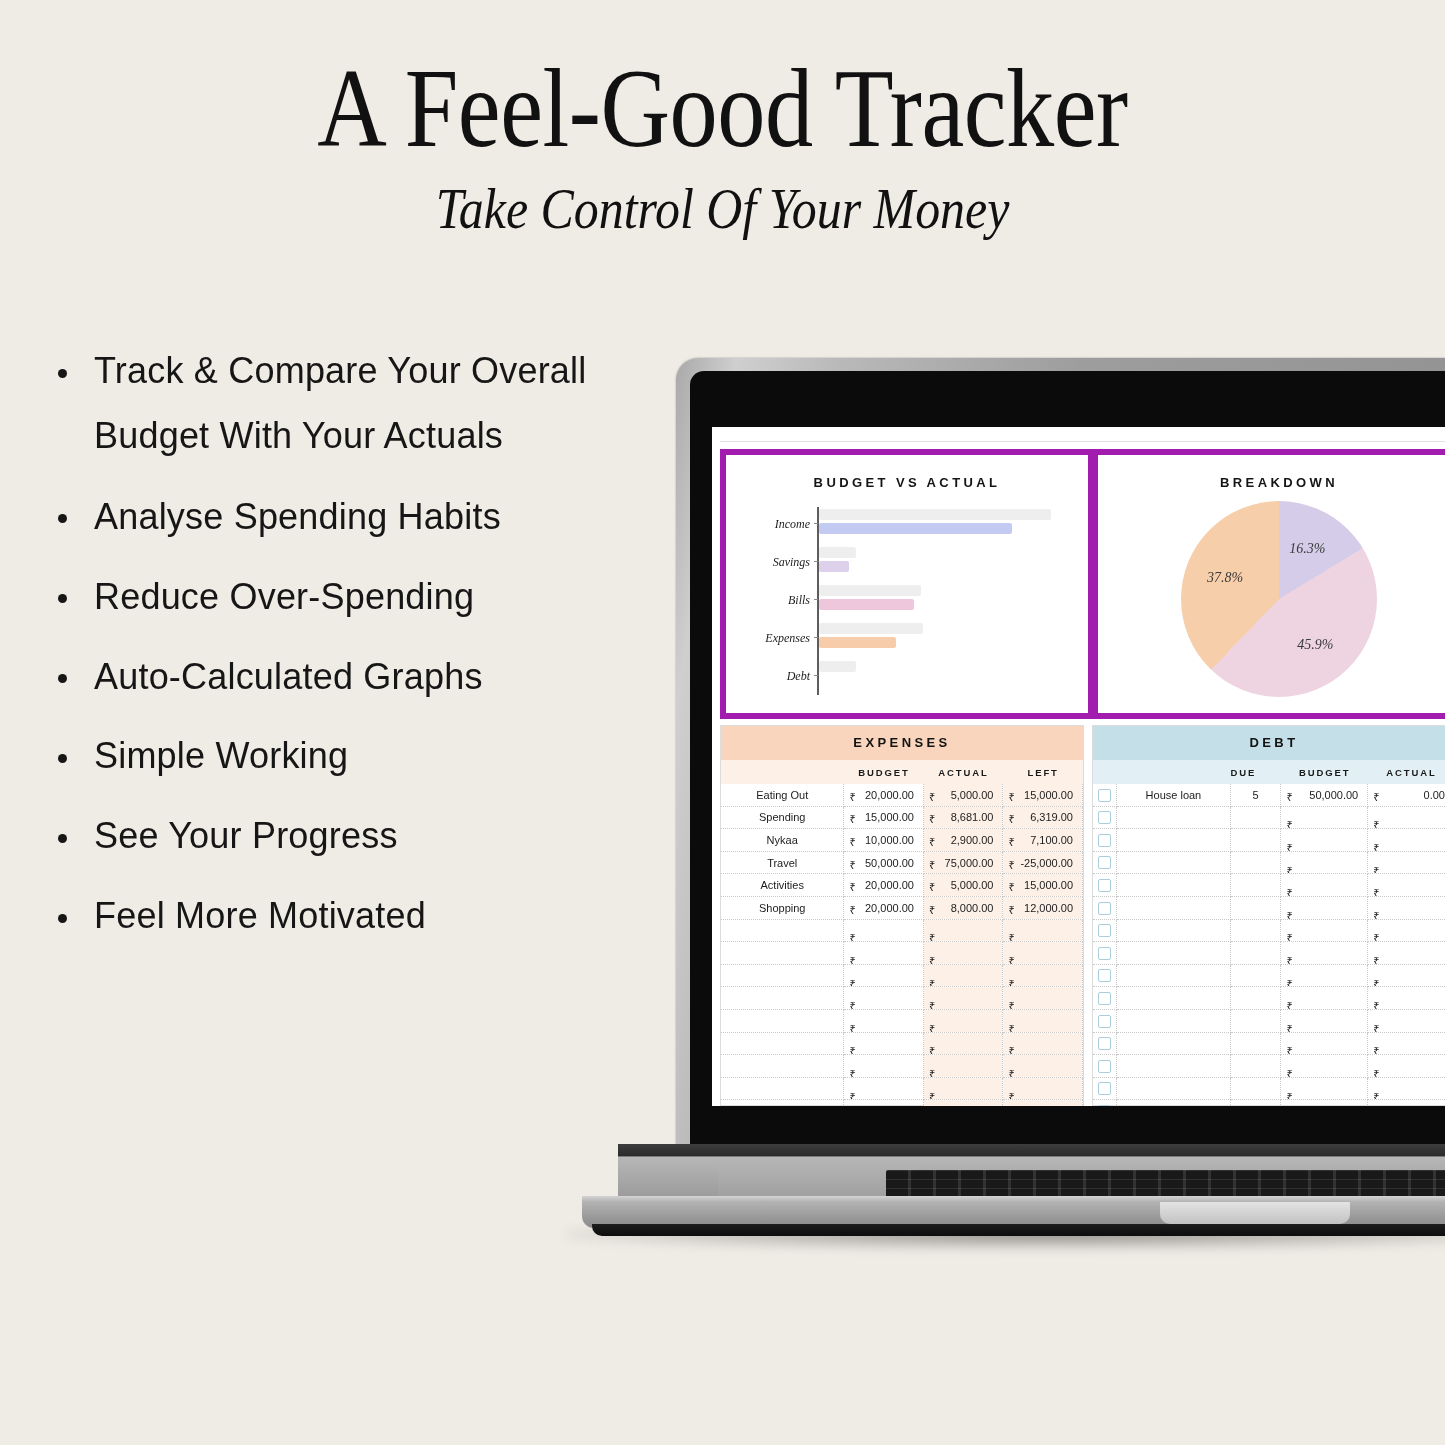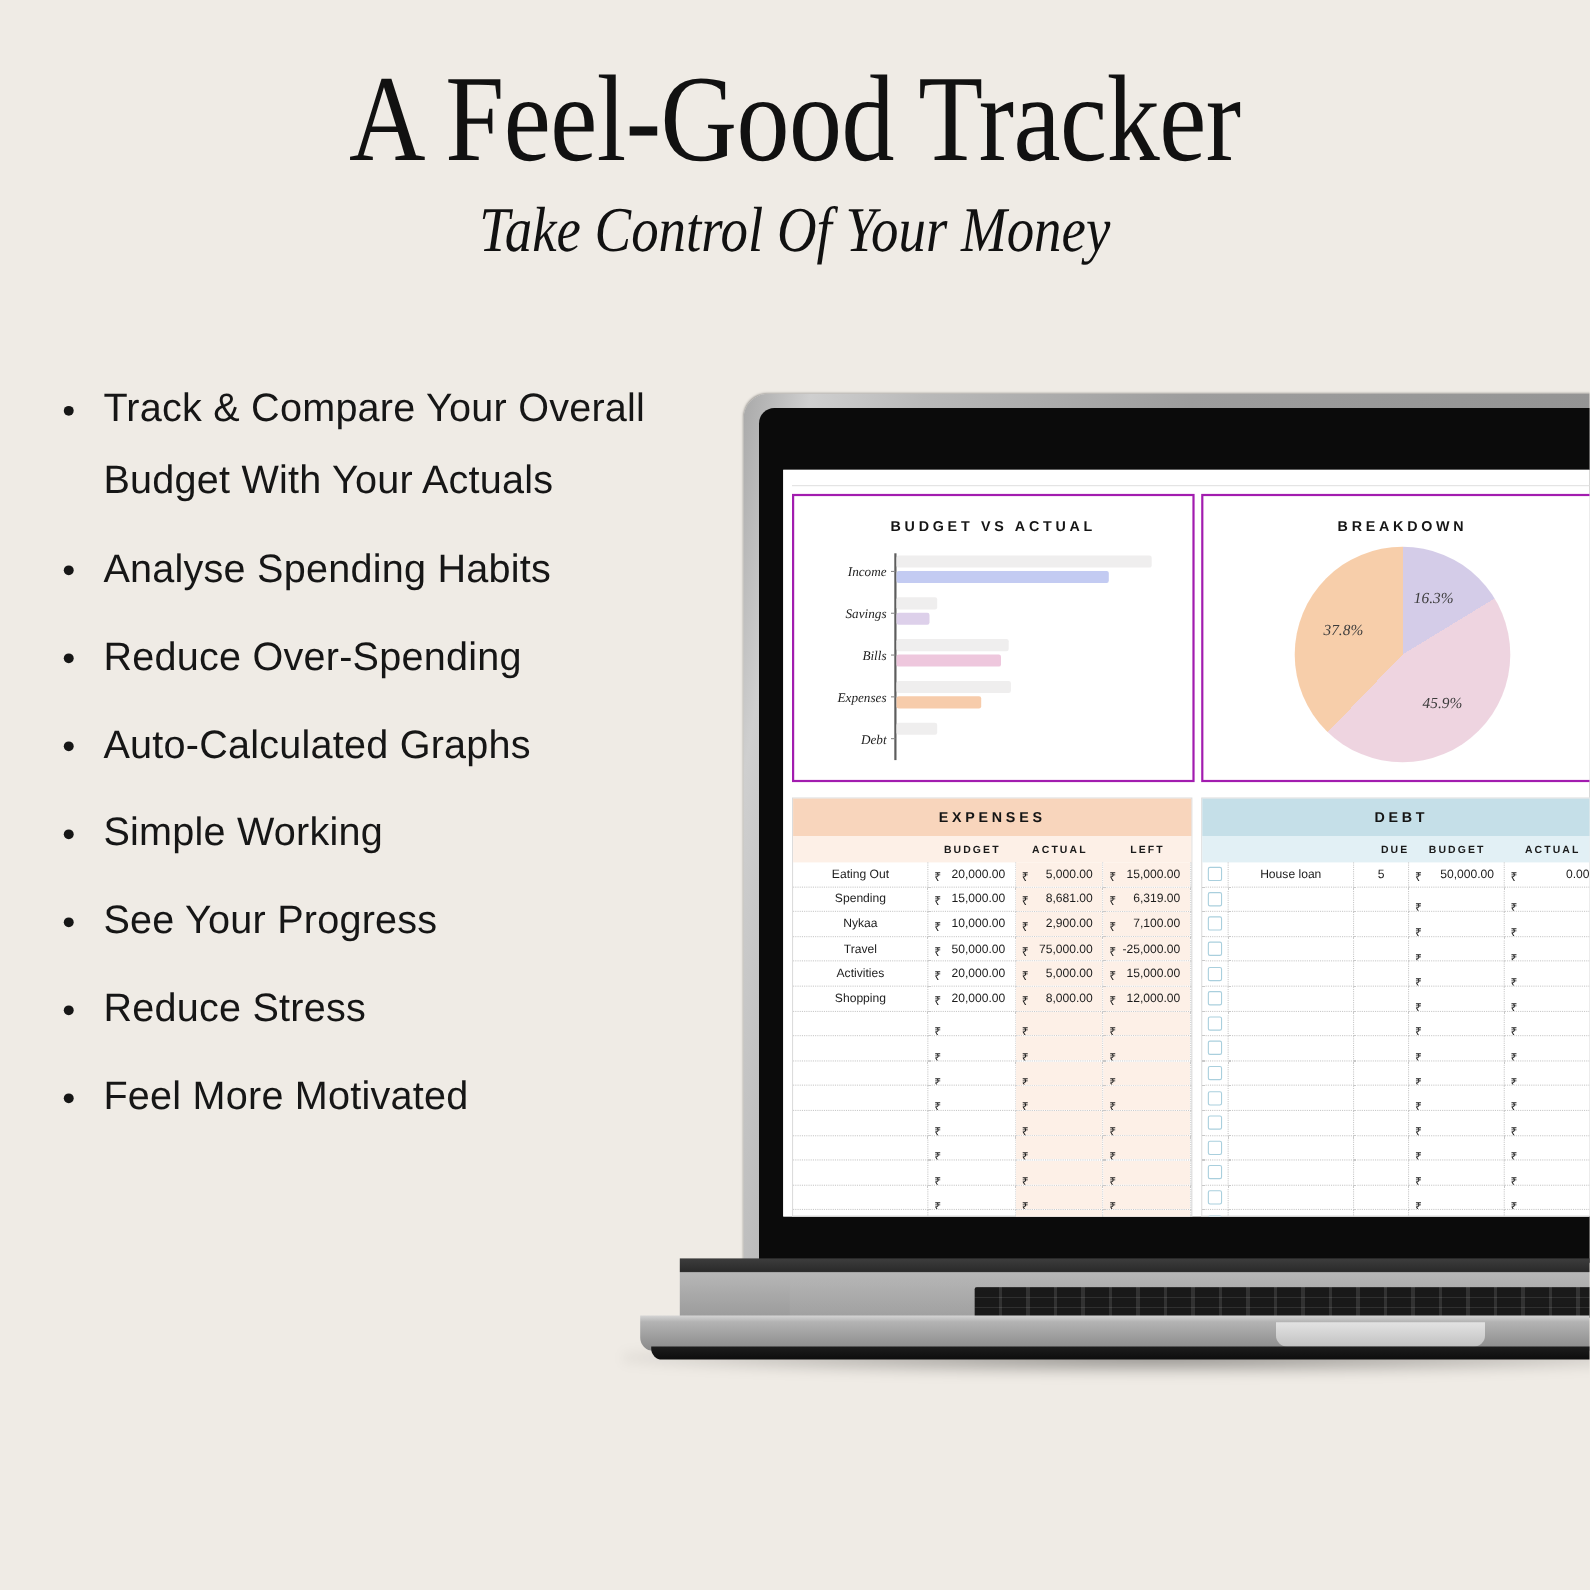--- a/index.html
+++ b/index.html
@@ -109,21 +109,21 @@
     position:absolute;left:36px;top:80px;width:954px;height:12px;
     background:linear-gradient(180deg,#1d1d1d,#0d0d0d);
     border-radius:0 0 10px 10px;
   }
 
   
   #sheet{position:absolute;left:0;top:0;width:100%;height:100%;background:#fff;}
   #sheet-top-rule{position:absolute;left:8px;top:14px;right:0;height:1px;background:#e2e2e2;}
 
   .panel{
-    position:absolute;background:#fff;border:2px solid #a21caf;
+    position:absolute;background:#fff;border:6px solid #a21caf;
   }
   .panel-title{
     text-align:center;font-size:13px;font-weight:700;
     letter-spacing:3.4px;color:#151515;margin-top:20px;
   }
 
   
   #chart-budget{left:8px;top:22px;width:362px;height:258px;}
   #bars{position:absolute;left:0;top:52px;right:6px;bottom:10px;}
   #axis{position:absolute;left:91px;top:0;width:2px;height:188px;background:#5d5d5d;}
@@ -188,21 +188,20 @@
   <div id="page-subtitle">Take Control Of Your Money</div>
 </div>
 
 <ul id="features">
     <li class="feature-item two-line"><span class="bullet"></span><span>Track &amp; Compare Your Overall</span><span class="l2">Budget With Your Actuals</span></li>
     <li class="feature-item"><span class="bullet"></span><span>Analyse Spending Habits</span></li>
     <li class="feature-item"><span class="bullet"></span><span>Reduce Over-Spending</span></li>
     <li class="feature-item"><span class="bullet"></span><span>Auto-Calculated Graphs</span></li>
     <li class="feature-item"><span class="bullet"></span><span>Simple Working</span></li>
     <li class="feature-item"><span class="bullet"></span><span>See Your Progress</span></li>
-    <li class="feature-item"><span class="bullet"></span><span>Reduce Stress</span></li>
     <li class="feature-item"><span class="bullet"></span><span>Feel More Motivated</span></li>
   </ul>
 
 <div id="laptop">
   <div id="laptop-shadow"></div>
 
   <div id="lid">
     <div id="lid-inner">
 
       <div id="screen">
@@ -495,21 +494,21 @@
                   </tr>
                 </tbody>
             </table>
           </div>
 
           <div class="table" id="tbl-debt">
             <div class="tbl-banner">DEBT</div>
             <div class="tbl-subhead">
               <div style="width:6.5%"></div>
               <div style="width:31.5%"></div>
-              <div style="width:14%;text-align:right">DUE</div>
+              <div style="width:14%;text-align:left">DUE</div>
               <div style="width:24%;text-align:center">BUDGET</div>
               <div style="width:24%;text-align:center">ACTUAL</div>
             </div>
             <table>
               <colgroup>
                   <col style="width:6.5%">
                   <col style="width:31.5%">
                   <col style="width:14%">
                   <col style="width:24%">
                   <col style="width:24%">

